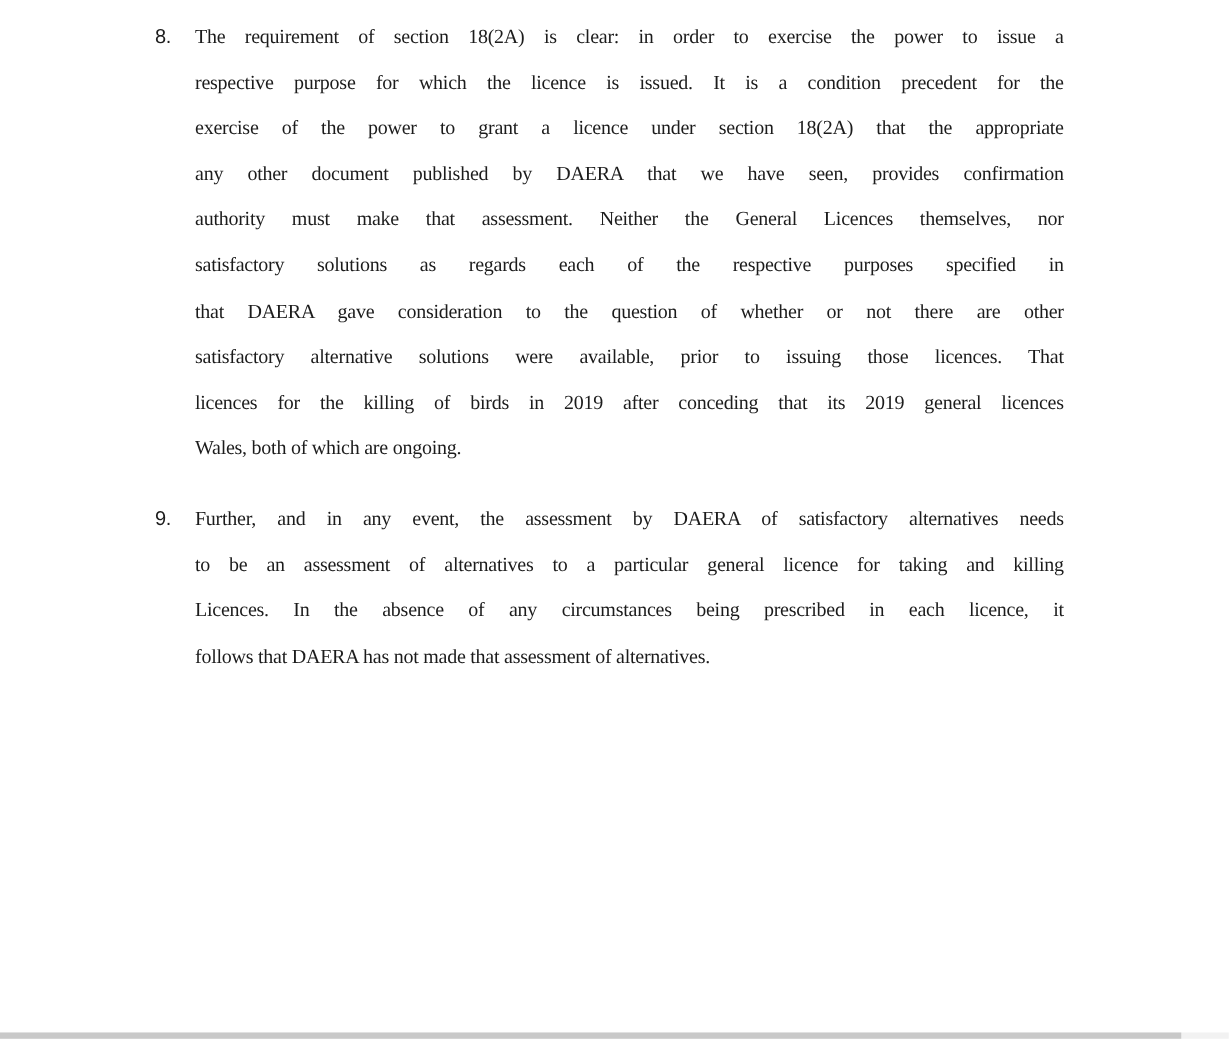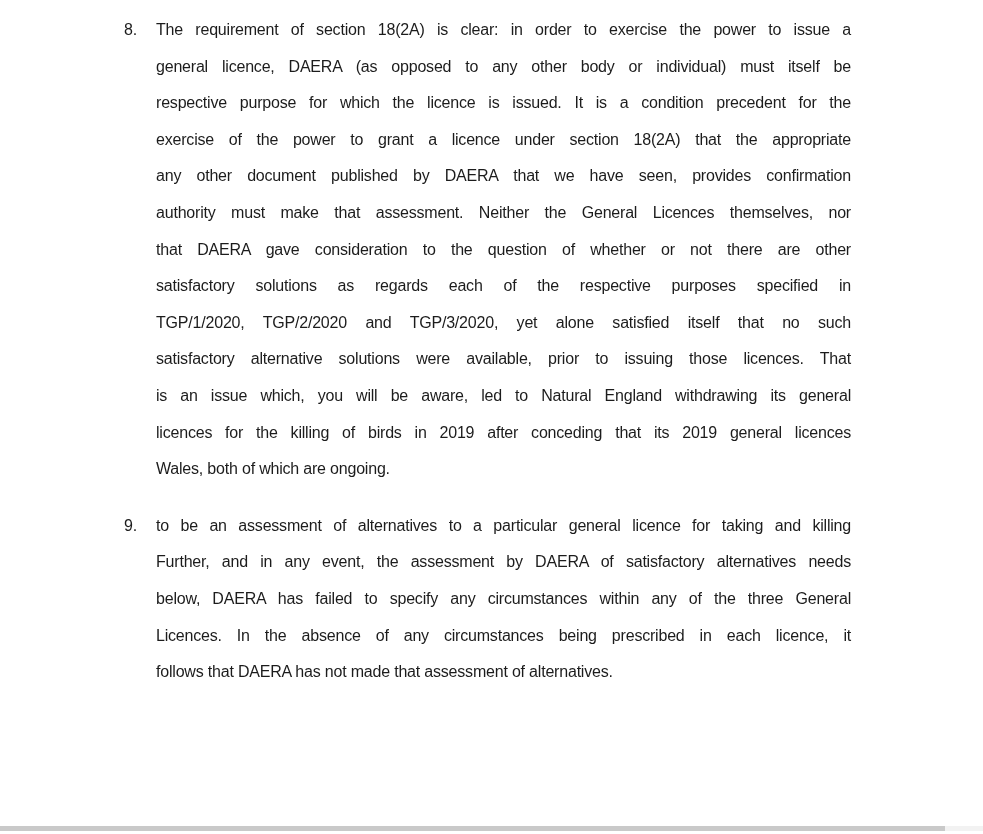--- a/index.html
+++ b/index.html
@@ -35,20 +35,21 @@
     line-height: 36.6px;
   }
   .para-lines {
     width: 695px;
   }
   .line {
     line-height: 36.6px;
     white-space: nowrap;
     text-align: justify;
     text-align-last: justify;
+    font-family: Liberation Serif, serif;
   }
   .line.last {
     text-align: left;
     text-align-last: left;
   }
   .underline {
     text-decoration: underline;
     text-underline-offset: 4px;
     text-decoration-thickness: 1.5px;
   }
@@ -76,40 +77,36 @@
 </style>
 </head>
 <body>
 
 <div class="page">
   <div style="color: rgb(28, 28, 28);">
       <div class="paragraph">
         <div class="para-number">8.</div>
         <div class="para-lines">
           <div class="line"><span>The requirement of section 18(2A) is clear: in order to exercise the power to issue a</span></div>
-          <div class="line"><span>general licence, DAERA (as opposed to any other body or individual) must itself be</span></div>
           <div class="line"><span>respective purpose for which the licence is issued. It is a condition precedent for the</span></div>
           <div class="line"><span>exercise of the power to grant a licence under section 18(2A) that the appropriate</span></div>
           <div class="line"><span>any other document published by DAERA that we have seen, provides confirmation</span></div>
           <div class="line"><span>authority must make that assessment. Neither the General Licences themselves, nor</span></div>
+          <div class="line"><span>satisfactory solutions as regards each of the respective purposes specified in</span></div>
           <div class="line"><span>that DAERA gave consideration to the question of whether or not there are other</span></div>
-          <div class="line"><span>satisfactory solutions as regards each of the respective purposes specified in</span></div>
-          <div class="line"><span>TGP/1/2020, TGP/2/2020 and TGP/3/2020, yet alone satisfied itself that no such</span></div>
           <div class="line"><span>satisfactory alternative solutions were available, prior to issuing those licences. That</span></div>
-          <div class="line"><span>is an issue which, you will be aware, led to Natural England withdrawing its general</span></div>
           <div class="line"><span>licences for the killing of birds in 2019 after conceding that its 2019 general licences</span></div>
           <div class="line last"><span>Wales, both of which are ongoing.</span></div>
         </div>
       </div>
       <div class="paragraph">
         <div class="para-number">9.</div>
         <div class="para-lines">
+          <div class="line"><span>Further, and in any event, the assessment by DAERA of satisfactory alternatives needs</span></div>
           <div class="line"><span>to be an assessment of alternatives to a particular general licence for taking and killing</span></div>
-          <div class="line"><span>Further, and in any event, the assessment by DAERA of satisfactory alternatives needs</span></div>
-          <div class="line"><span>below, DAERA has failed to specify any circumstances within any of the three General</span></div>
           <div class="line"><span>Licences. In the absence of any circumstances being prescribed in each licence, it</span></div>
           <div class="line last"><span>follows that DAERA has not made that assessment of alternatives.</span></div>
         </div>
       </div>
     </div>
 </div>
 
 <div class="hscrollbar">
   <div class="track" style="background: rgb(242, 242, 242);"></div>
   <div class="thumb" style="background: rgb(201, 201, 201);"></div>

